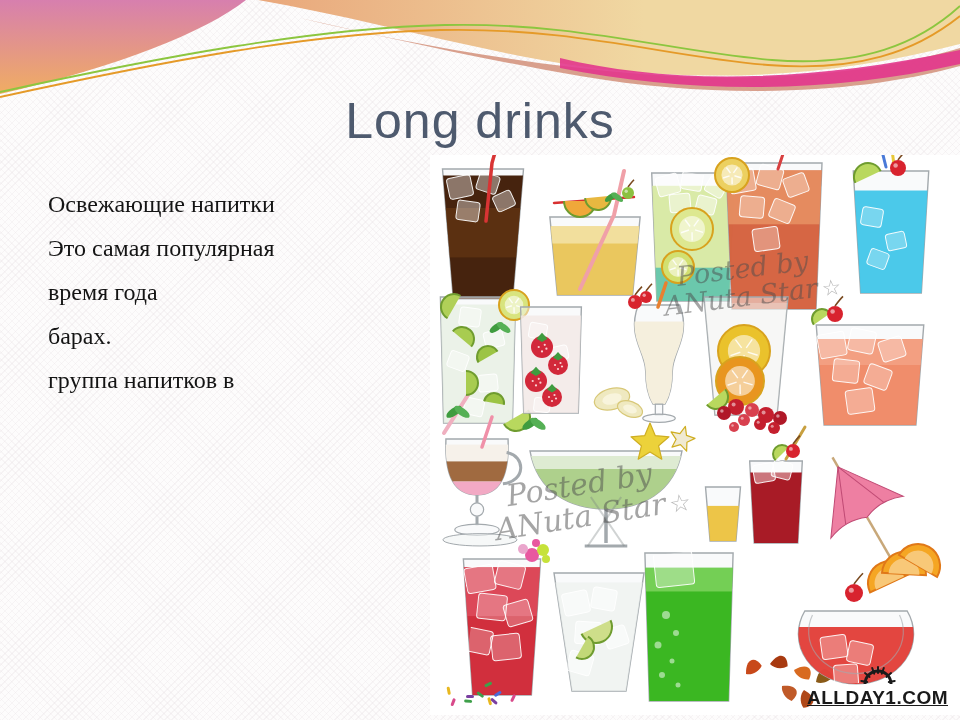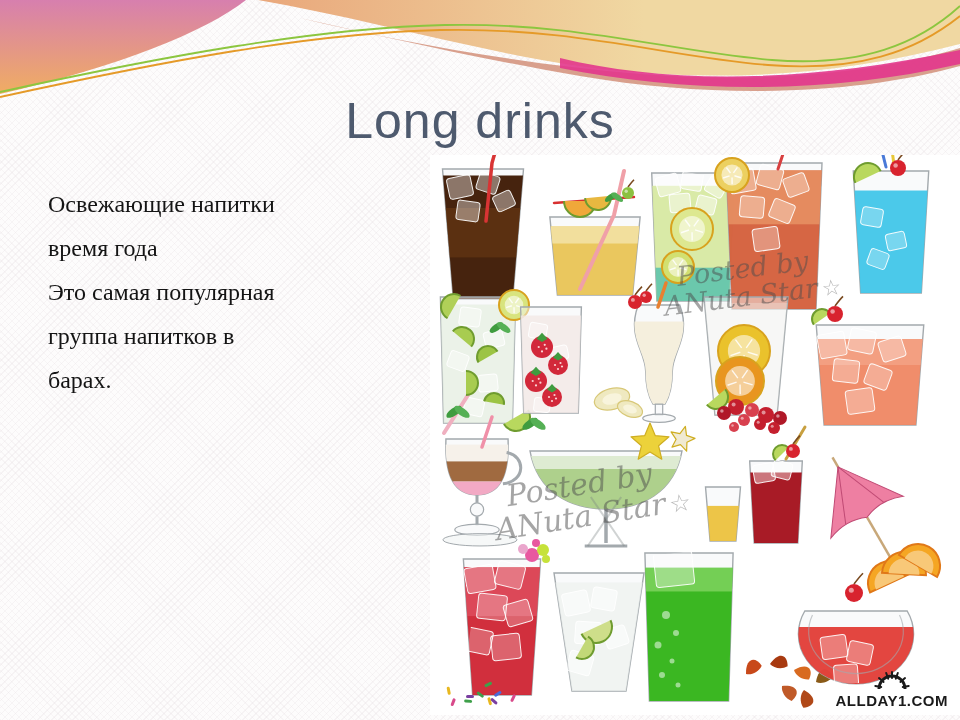--- a/index.html
+++ b/index.html
@@ -27,22 +27,22 @@
   .wm{
     position:absolute;font-family:"DejaVu Serif",serif;font-style:italic;
     color:rgba(75,75,75,0.5);pointer-events:none;line-height:1.15;
   }
   .wm .l2{display:block;margin:-3px 0 0 -16px;}
   .wm .star{font-style:normal;font-size:.8em;opacity:.8;padding-left:4px;}
   .wm1{left:248px;top:96px;font-size:27px;transform:rotate(-7deg);}
   .wm2{left:78px;top:310px;font-size:30px;transform:rotate(-9deg);}
   .credit{
     position:absolute;right:12px;bottom:6px;text-align:center;
-    font-family:"Liberation Sans",sans-serif;font-weight:bold;font-size:15px;
-    letter-spacing:.5px;color:#1a1a1a;
+    font-family:"Liberation Sans",sans-serif;font-weight:bold;font-size:19px;
+    letter-spacing:.5px;color:#1a1a1a;text-decoration:underline;
   }
   .credit svg{display:block;margin:0 auto 1px;}
 </style>
 </head>
 <body>
 
 <div class="slide">
 
   <svg class="header" viewBox="0 0 960 108" aria-hidden="true">
     <defs>
@@ -61,24 +61,24 @@
     <path id="hdr-magenta" d="M560,58 C660,82 790,86 960,50 L960,64 C820,96 680,92 560,68 Z" fill="#e2368c" opacity="0.9"></path>
     <path id="hdr-left" d="M0,0 L246,0 C205,32 120,66 0,94 Z" fill="url(#gl)"></path>
     <path id="hdr-line-orange" d="M0,97 C160,62 310,33 440,30 C575,27 668,57 768,65 C858,72 915,52 960,16" fill="none" stroke="#e59a28" stroke-width="1.8"></path>
     <path id="hdr-line-green" d="M0,92 C160,57 315,28 445,25 C578,22 672,52 772,60 C862,67 918,44 960,6" fill="none" stroke="#8cc63f" stroke-width="1.8"></path>
   </svg>
 
   <div class="title" style="color: rgb(78, 90, 110);">Long drinks</div>
 
   <div class="body-text" style="color: rgb(20, 20, 20);">
     <div class="body-line">Освежающие напитки</div>
+    <div class="body-line">Это самая популярная</div>
     <div class="body-line">время года</div>
-    <div class="body-line">Это самая популярная</div>
+    <div class="body-line">барах.</div>
     <div class="body-line">группа напитков в</div>
-    <div class="body-line">барах.</div>
     <div class="body-line"></div>
   </div>
 
   <div class="collage">
     <svg id="collage-svg" width="530" height="560" viewBox="0 0 530 560">
         <defs>
           <clipPath id="clip-cola">
             <path d="M12.5 14L93.5 14L82.7 144L23.3 144Z"></path>
           </clipPath>
           <clipPath id="clip-citrus-rocks">

